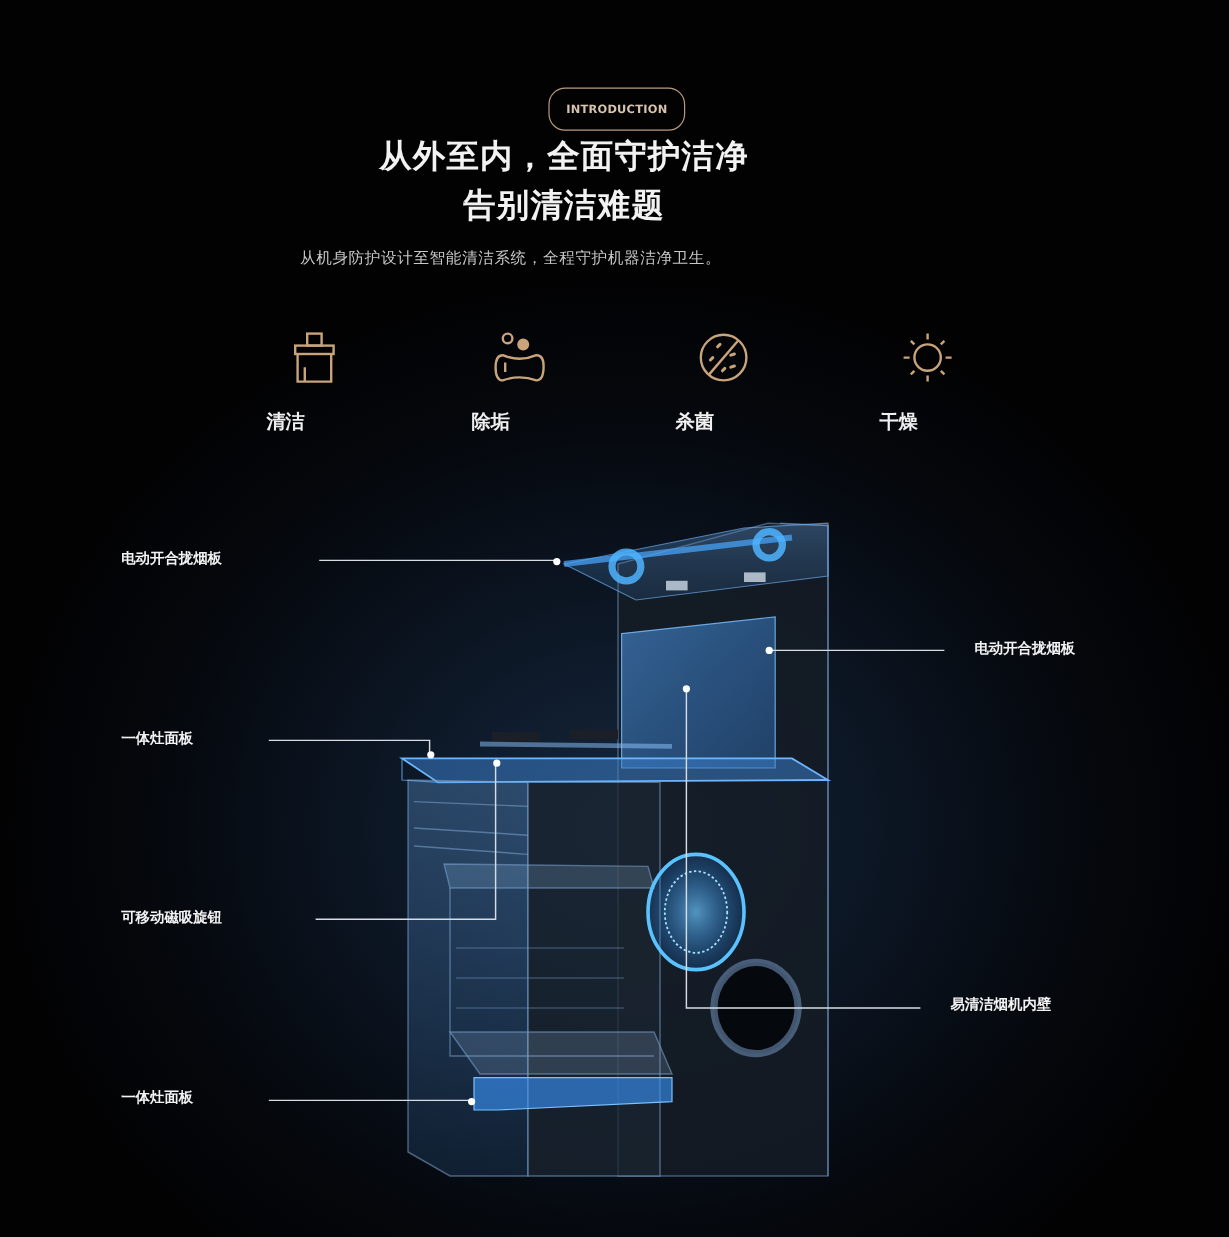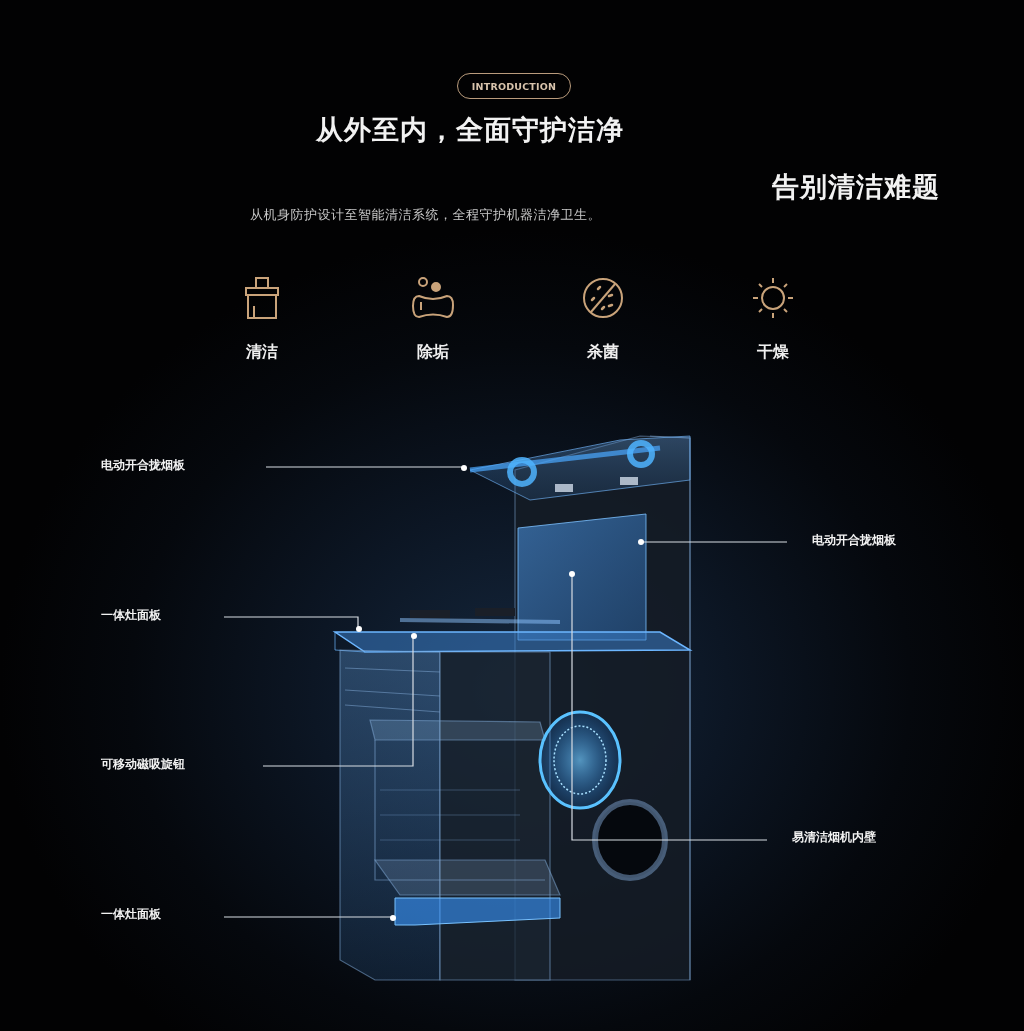--- a/index.html
+++ b/index.html
@@ -3,36 +3,36 @@
 <meta charset="utf-8">
 <style>
   * { box-sizing: border-box; margin: 0; padding: 0; }
   html, body { width: 1024px; height: 1031px; background: #020203; overflow: hidden; }
   body { position: relative; font-family: "DejaVu Sans", "Liberation Sans", sans-serif; color: #fff; }
   .bg-glow {
     position: absolute; left: 0; top: 0; width: 1024px; height: 1031px;
     background: radial-gradient(ellipse 520px 460px at 520px 690px, #15273d 0%, #0c1624 40%, #05080d 75%, #020203 100%);
   }
   .pill {
-    position: absolute; left: 457px; top: 73px; width: 114px; height: 26px;
+    position: absolute; left: 457px; top: 73px; width: 114px; height: 36px;
     border: 1.5px solid #b99b7c; border-radius: 14px;
     display: flex; align-items: center; justify-content: center;
     font-size: 9.5px; letter-spacing: 0.2px; color: #d8c4ad; font-weight: bold;
   }
   .title {
     position: absolute; left: 0; width: 940px; text-align: center;
     font-size: 27px; font-weight: bold; color: #f2f2f2; letter-spacing: 1px;
   }
   .title.l1 { top: 112px; }
-  .title.l2 { top: 169px; text-align: right; }
+  .title.l2 { top: 153px; }
   .subtitle {
     position: absolute; left: 0; top: 206px; width: 851px; text-align: center;
     font-size: 13px; color: #c8c8c8; letter-spacing: 0.5px;
   }
-  .feature { position: absolute; top: 272px; width: 80px; text-align: center; }
+  .feature { position: absolute; top: 272px; width: 80px; text-align: left; }
   .feature svg { display: block; margin: 0 auto; }
   .feature .lbl { margin-top: 18px; font-size: 16px; font-weight: bold; color: #f0f0f0; }
   .callout-label { position: absolute; font-size: 12px; font-weight: bold; color: #f2f2f2; white-space: nowrap; text-align: right; }
   .stove { position: absolute; left: 0; top: 0; }
 </style>
 </head>
 <body>
 
 <div class="bg-glow"></div>
 

